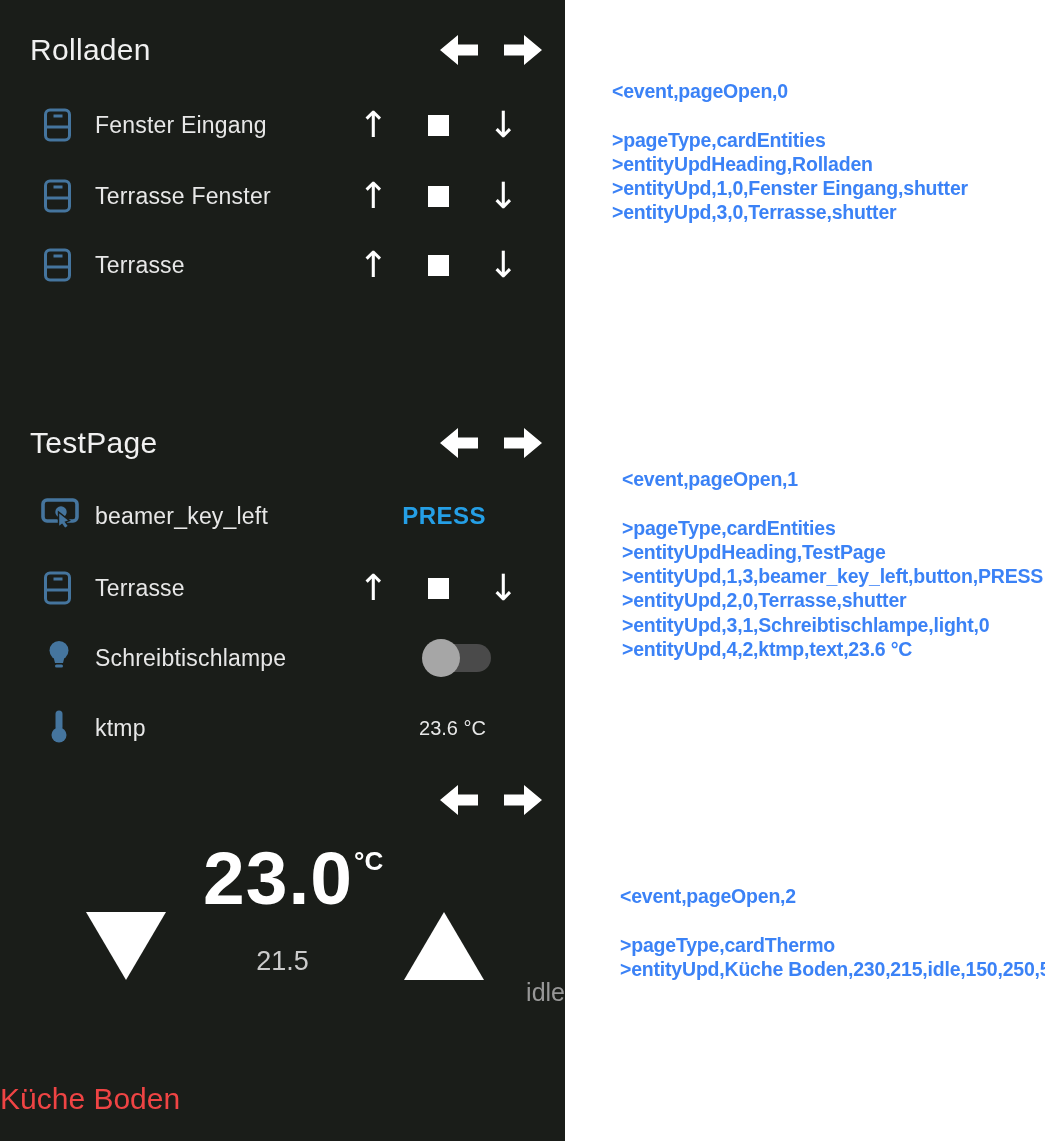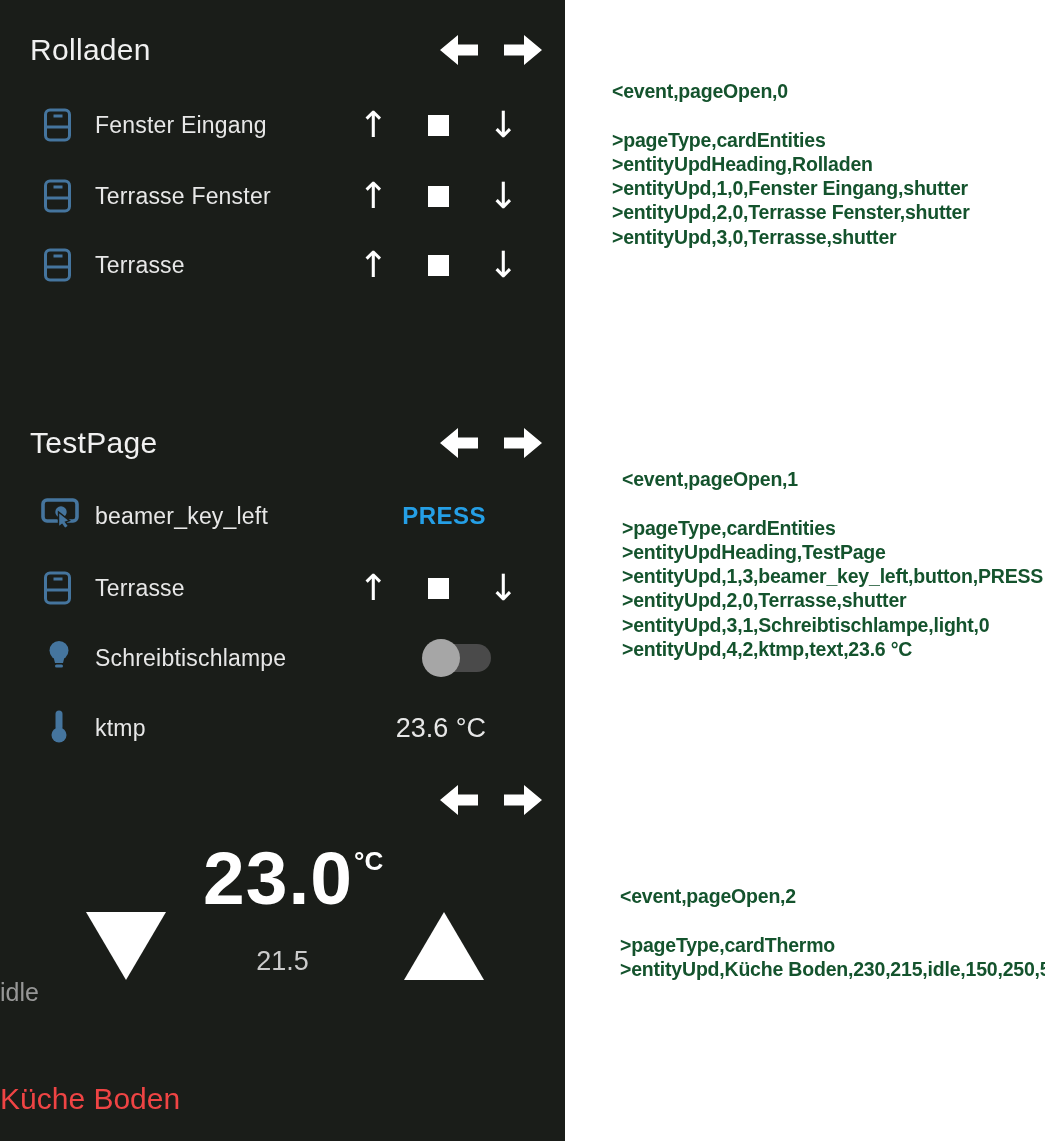--- a/index.html
+++ b/index.html
@@ -23,39 +23,39 @@
   .shutter-glyph::after  { content:""; position:absolute; left:0; right:0; top:14px; height:3px; background:#45759e; }
 
   .ctrl { position:absolute; top:0; height:70px; width:64px; display:flex; align-items:center; justify-content:center; cursor:pointer; }
   .ctrl-up   { left:341px; }
   .ctrl-stop { left:406px; }
   .ctrl-down { left:471px; }
   .thin-arrow { color:#ffffff; font-size:36px; line-height:1; font-family:"DejaVu Sans", sans-serif; }
   .stop-square { width:21px; height:21px; background:#ffffff; }
 
   .press-label { position:absolute; right:38px; top:50%; transform:translateY(-50%); color:#259fe6; font-size:24px; font-weight:600; letter-spacing:.5px; cursor:pointer; }
-  .text-value  { position:absolute; right:38px; top:50%; transform:translateY(-50%); color:#e7e7e7; font-size:27px;text-align:right; }
+  .text-value  { position:absolute; right:38px; top:50%; transform:translateY(-50%); color:#e7e7e7; font-size:20px;text-align:right; }
 
   
   .toggle { position:absolute; right:33px; top:50%; transform:translateY(-50%); width:66px; height:28px; cursor:pointer; }
   .toggle-track { position:absolute; left:0; top:0; width:66px; height:28px; border-radius:14px; background:#4a4a4a; }
   .toggle-knob  { position:absolute; left:-3px; top:-5px; width:38px; height:38px; border-radius:50%; background:#a6a6a6; }
 
   
   #thermo-temp { position:absolute; left:203px; top:841px; color:#ffffff; font-size:75px; font-weight:700; line-height:1; letter-spacing:1px;text-align:right; }
   #thermo-unit { position:absolute; left:354px; top:846px; color:#ffffff; font-size:26px; font-weight:700; }
   .tri { position:absolute; width:0; height:0; cursor:pointer; }
   #tri-down { left:86px;  top:912px; border-left:40px solid transparent; border-right:40px solid transparent; border-top:68px solid #ffffff; }
   #tri-up   { left:404px; top:912px; border-left:40px solid transparent; border-right:40px solid transparent; border-bottom:68px solid #ffffff; }
   #thermo-setpoint { position:absolute; left:0; top:946px; width:565px; text-align:center; color:#cbcbcb; font-size:27px; }
-  #thermo-state    { position:absolute; left:0; top:978px; width:565px; text-align:left; color:#979797; font-size:25px; }
+  #thermo-state    { position:absolute; left:0; top:978px; width:565px; text-align:right; color:#979797; font-size:25px; }
   #thermo-name     { position:absolute; left:0; top:1082px; width:499px; text-align:left; color:#ef4444; font-size:30px; }
 
   
-  .proto-block { position:absolute; color:#14532d; font-size:19.5px; font-weight:700; letter-spacing:-0.2px; }
+  .proto-block { position:absolute; color:#3b82f6; font-size:19.5px; font-weight:700; letter-spacing:-0.2px; }
   .pline { min-height:24.3px; line-height:24.3px; white-space:pre; }
 </style>
 </head>
 <body>
 
 <div id="stage">
 
   <div id="panel">
 
     <div class="card-title" style="top:33px;">Rolladen</div>
@@ -195,21 +195,20 @@
     <div id="thermo-state">idle</div>
     <div id="thermo-name">Küche Boden</div>
   </div>
 
   <div class="proto-block" style="left:612px; top:79px;">
     <div class="pline">&lt;event,pageOpen,0</div>
     <div class="pline"></div>
     <div class="pline">&gt;pageType,cardEntities</div>
     <div class="pline">&gt;entityUpdHeading,Rolladen</div>
     <div class="pline">&gt;entityUpd,1,0,Fenster Eingang,shutter</div>
-    <div class="pline">&gt;entityUpd,2,0,Terrasse Fenster,shutter</div>
     <div class="pline">&gt;entityUpd,3,0,Terrasse,shutter</div>
   </div>
 
   <div class="proto-block" style="left:622px; top:467px;">
     <div class="pline">&lt;event,pageOpen,1</div>
     <div class="pline"></div>
     <div class="pline">&gt;pageType,cardEntities</div>
     <div class="pline">&gt;entityUpdHeading,TestPage</div>
     <div class="pline">&gt;entityUpd,1,3,beamer_key_left,button,PRESS</div>
     <div class="pline">&gt;entityUpd,2,0,Terrasse,shutter</div>

